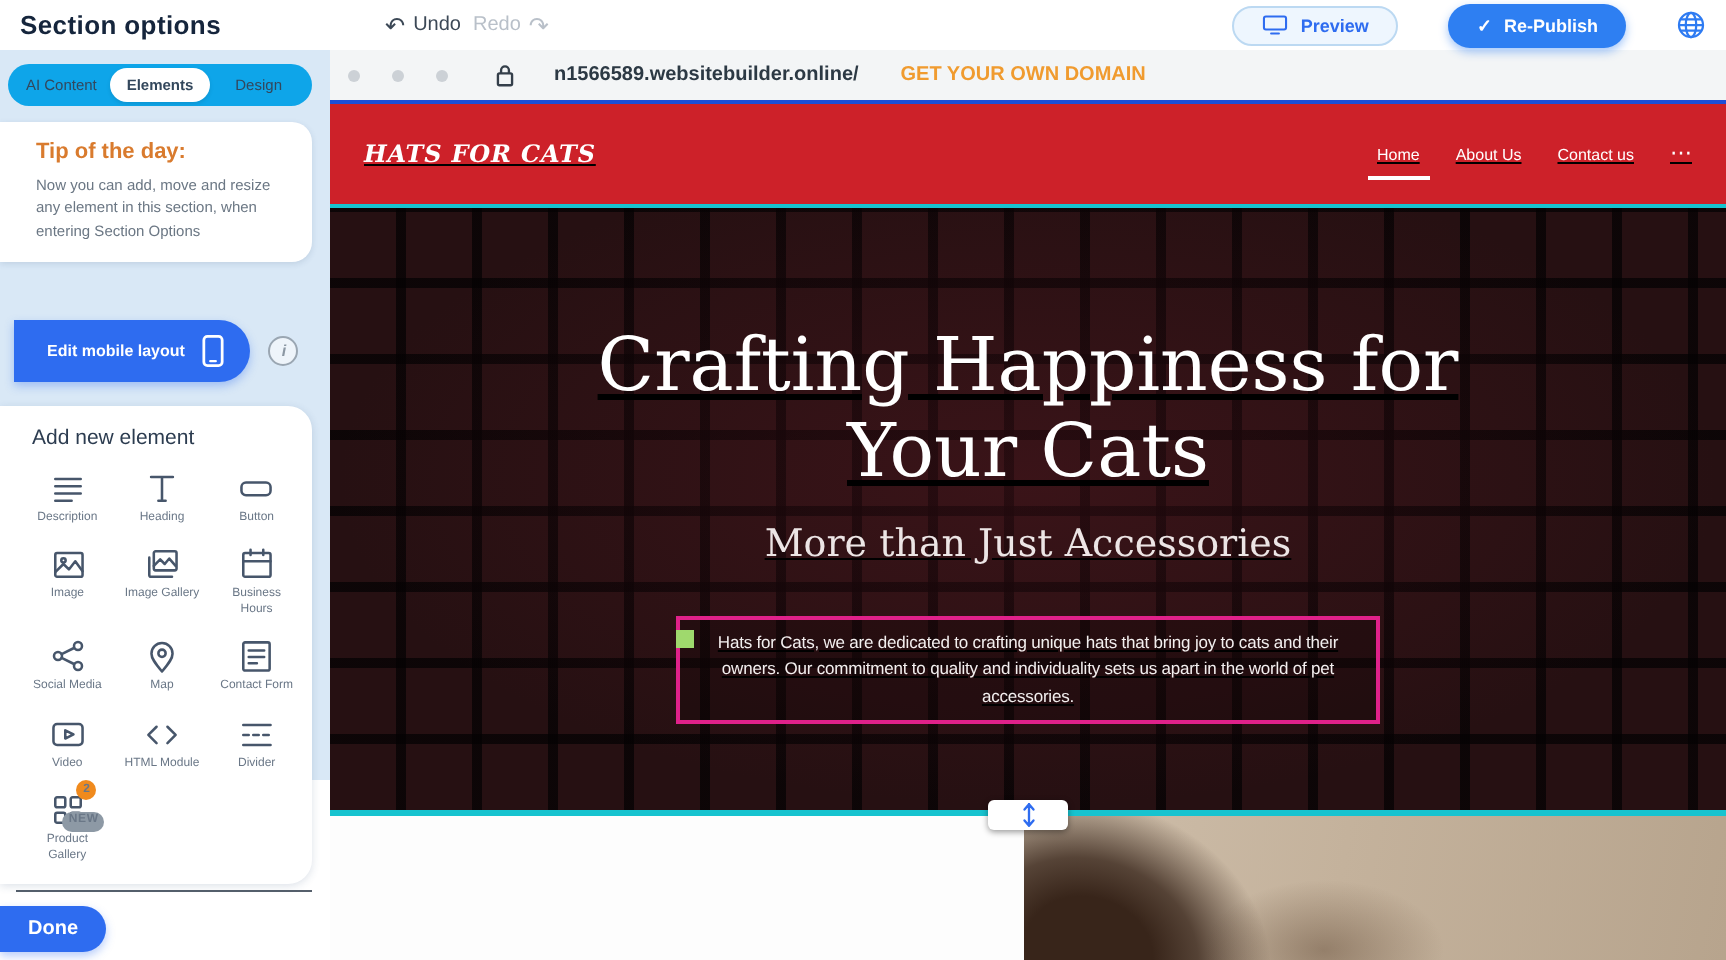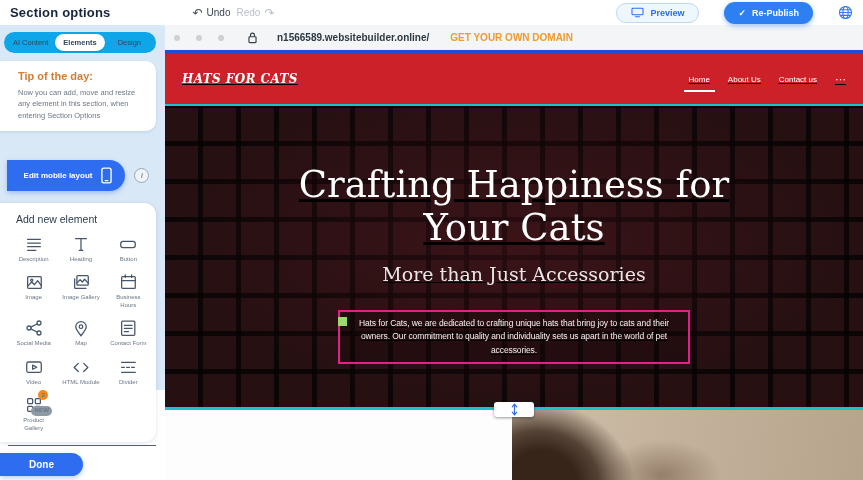--- a/index.html
+++ b/index.html
@@ -50,28 +50,28 @@
   .grid{display:grid;grid-template-columns:repeat(3,1fr);row-gap:9px;}
   .el{display:flex;flex-direction:column;align-items:center;gap:2px;cursor:pointer;position:relative;}
   .el svg{width:20px;height:20px;}
   .el span{font-size:6px;color:#6a7787;text-align:center;line-height:1.25;max-width:40px;}
   .ic{fill:none;stroke:#47566b;stroke-width:1.4;stroke-linecap:round;stroke-linejoin:round;}
   .badge-2{position:absolute;top:-5px;right:9px;background:#f08a1d;color:#fff;font-size:6px;font-weight:700;
            min-width:10px;height:10px;border-radius:50%;display:flex;align-items:center;justify-content:center;}
   .badge-new{position:absolute;top:11px;right:5px;background:#8d99a5;color:#fff;font-size:4.5px;
              font-weight:700;padding:1px 3px;border-radius:5px;letter-spacing:.3px;}
   .sidebar-hr{position:absolute;left:8px;right:9px;top:420px;border-top:1px solid #56606c;}
-  .btn-done{position:absolute;left:0;top:428px;width:83px;height:23px;background:#2e6cf0;color:#fff;
+  .btn-done{position:absolute;left:0;top:428px;width:53px;height:23px;background:#2e6cf0;color:#fff;
             border:none;border-radius:0 13px 13px 0;font-size:10px;font-weight:700;
             box-shadow:0 2px 5px rgba(46,108,240,.35);cursor:pointer;}
 
   
   .main{position:relative;flex:1;background:#fff;display:flex;flex-direction:column;min-width:0;}
   .browser{height:25px;flex:0 0 25px;background:#f3f5f6;display:flex;align-items:center;gap:16px;
-           padding:0 9px;border-bottom:4px solid #1d4ed8;}
+           padding:0 9px;border-bottom:2px solid #1d4ed8;}
   .dot{width:6px;height:6px;border-radius:50%;background:#ccd1d6;}
   .lock{margin:0 3px 0 7px;display:flex;}
   .url{font-size:10px;font-weight:700;color:#2c3944;}
   .domain-link{font-size:10px;font-weight:700;color:#f09b2f;margin-left:5px;cursor:pointer;}
 
   .site{flex:1;display:flex;flex-direction:column;position:relative;min-height:0;text-decoration:underline;}
   .site-header{height:50px;flex:0 0 50px;background:#cd2129;display:flex;align-items:center;padding:0 17px;}
   .logo{color:#fff;font-family:"DejaVu Serif",serif;font-style:italic;font-weight:700;font-size:12px;
         letter-spacing:.4px;cursor:pointer;}
   .nav{margin-left:auto;display:flex;align-items:center;gap:18px;}

